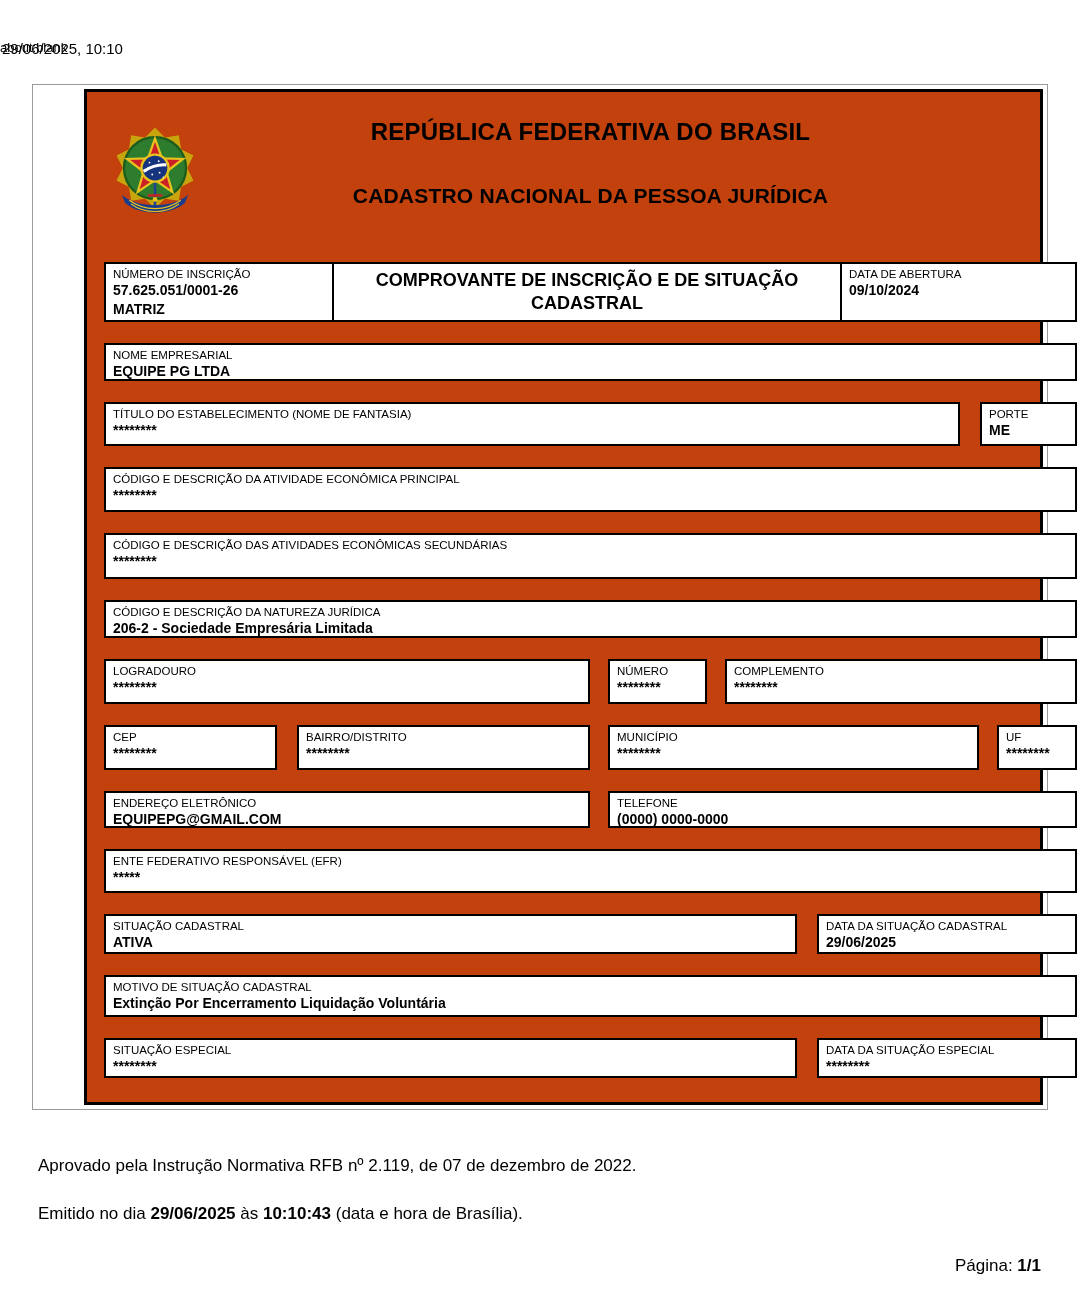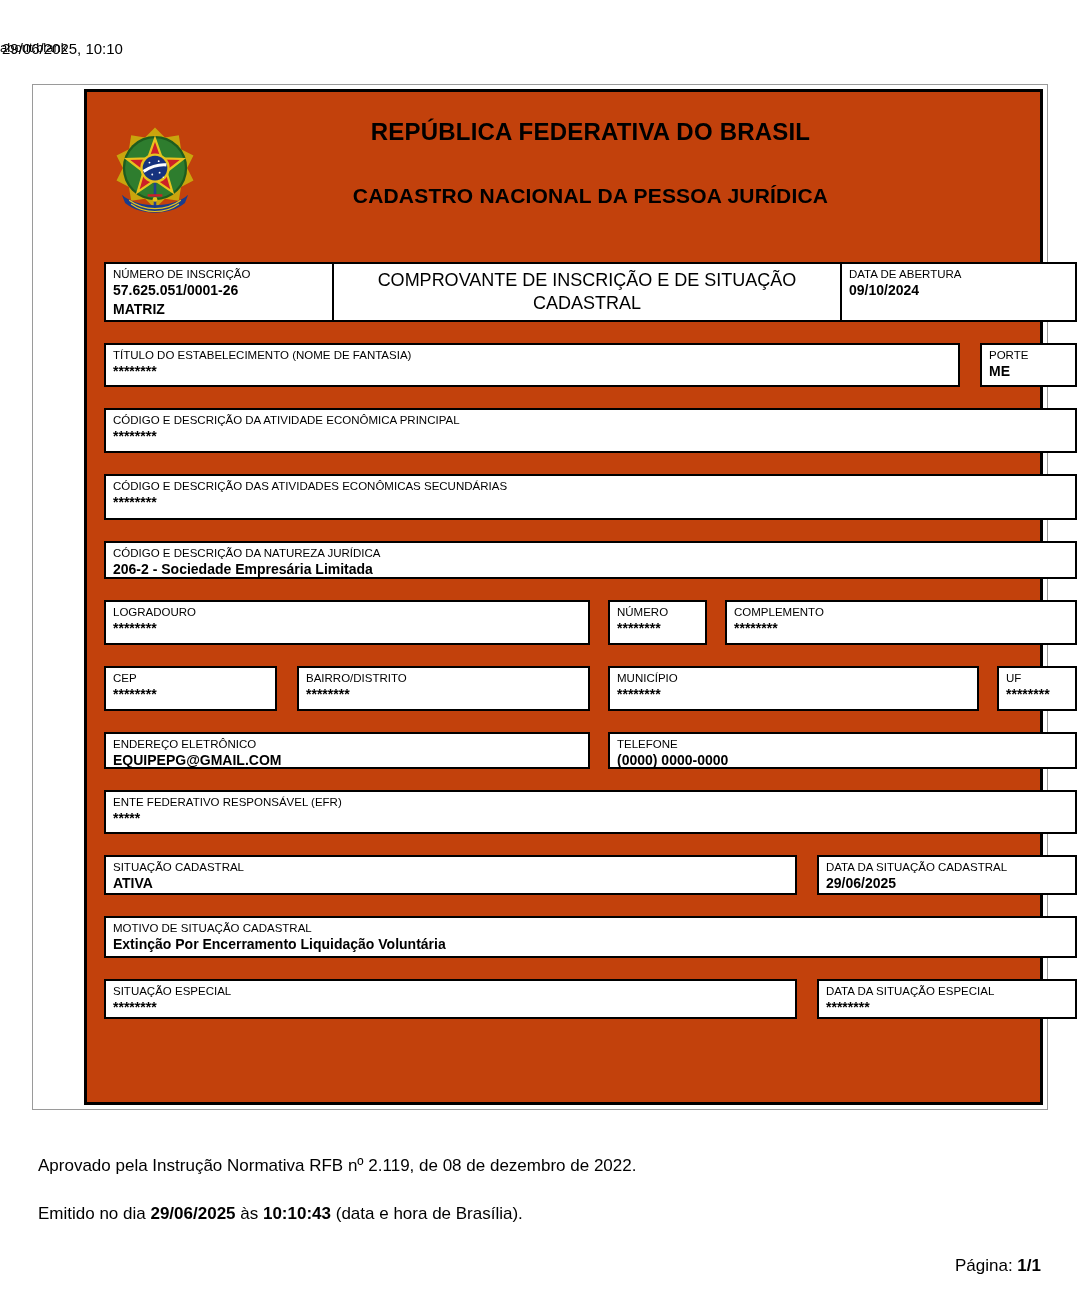--- a/index.html
+++ b/index.html
@@ -35,21 +35,21 @@
     border:2px solid #000;background:#fff;height:100%;
     padding:3px 7px 2px 7px;overflow:hidden;
   }
   .box .lbl{font-size:11.5px;line-height:1.25;white-space:nowrap}
   .box .val{font-size:14px;font-weight:bold;line-height:1.3;white-space:nowrap}
   .collapse{margin-left:-2px}
   .gap18{width:18px;flex:0 0 18px}
   .gap20{width:20px;flex:0 0 20px}
   .center-title{
     display:flex;flex-direction:column;justify-content:center;text-align:center;
-    font-size:18px;font-weight:normal;line-height:1.3;padding:2px 24px;
+    font-size:18px;font-weight:bold;line-height:1.3;padding:2px 24px;
   }
 
   .h60{height:60px}.h46{height:46px}.h45{height:45px}.h44{height:44px}
   .h42{height:42px}.h40{height:40px}.h38{height:38px}.h37{height:37px}
 
   
   .footer-aprovado{position:absolute;left:38px;top:1156px;font-size:17px}
   .footer-emitido{position:absolute;left:38px;top:1204px;font-size:17px}
   .footer-page{position:absolute;right:39px;top:1256px;font-size:17px}
   .b{font-weight:bold}
@@ -98,20 +98,26 @@
       </div>
       <div class="box collapse center-title" style="width:510px">
         <div>COMPROVANTE DE INSCRIÇÃO E DE SITUAÇÃO CADASTRAL</div>
       </div>
       <div class="box collapse" style="width:237px">
         <div class="lbl">DATA DE ABERTURA</div>
         <div class="val">09/10/2024</div>
       </div>
     </div>
 
+    <div class="row h38">
+      <div class="box" style="width:973px">
+        <div class="lbl">NOME EMPRESARIAL</div>
+        <div class="val">EQUIPE PG LTDA</div>
+      </div>
+    </div>
 
     <div class="row h44">
       <div class="box" style="width:856px">
         <div class="lbl">TÍTULO DO ESTABELECIMENTO (NOME DE FANTASIA)</div>
         <div class="val">********</div>
       </div>
       <div class="gap20"></div>
       <div class="box" style="width:97px">
         <div class="lbl">PORTE</div>
         <div class="val">ME</div>
@@ -224,17 +230,17 @@
       <div class="gap20"></div>
       <div class="box" style="width:260px">
         <div class="lbl">DATA DA SITUAÇÃO ESPECIAL</div>
         <div class="val">********</div>
       </div>
     </div>
 
   </div>
 </div>
 
-<div class="footer-aprovado">Aprovado pela Instrução Normativa RFB nº 2.119, de 08 de dezembro de 2022.</div>
+<div class="footer-aprovado">Aprovado pela Instrução Normativa RFB nº 2.119, de 07 de dezembro de 2022.</div>
 
 <div class="footer-emitido"><span>Emitido no dia </span><span class="b">29/06/2025</span><span> às </span><span class="b">10:10:43</span><span> (data e hora de Brasília).</span></div>
 
 <div class="footer-page"><span>Página: </span><span class="b">1/1</span></div>
 
 </body></html>

